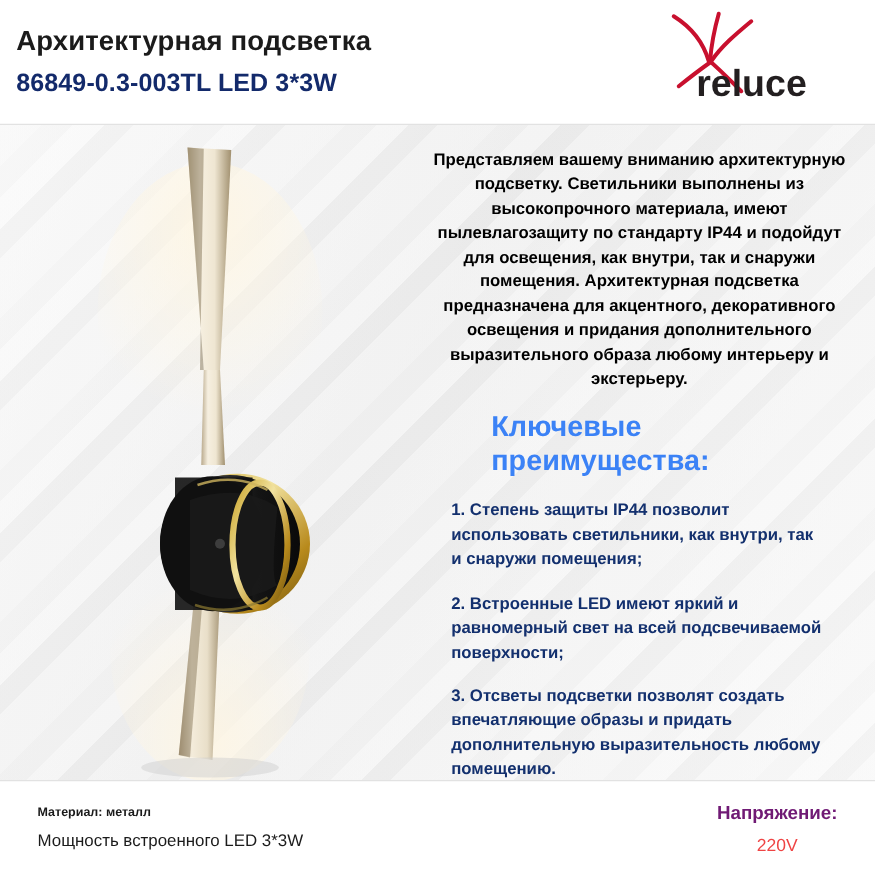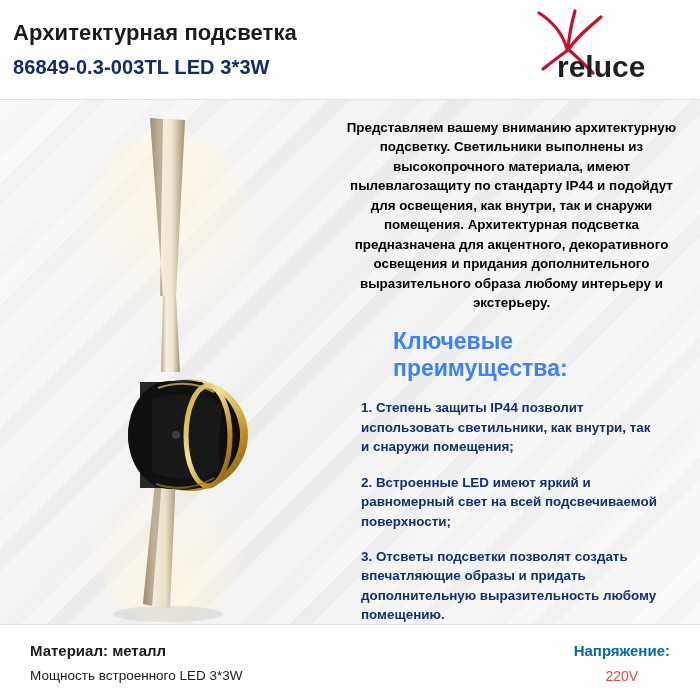--- a/index.html
+++ b/index.html
@@ -82,39 +82,39 @@
     background: #ffffff;
     border-top: 1px solid #e2e2e2;
     display: flex;
     align-items: center;
     justify-content: space-between;
     padding: 0 30px;
     z-index: 5;
   }
   .footer-left { display: flex; flex-direction: column; gap: 9px; }
   .mat-line {
-    font-size: 15px;
+    font-size: 10px;
     font-weight: bold;
     color: #1b1b1b;
   }
   .power-line {
     font-size: 13.5px;
     color: #1b1b1b;
     text-align: center;
   }
   .footer-right {
     text-align: center;
     display: flex;
     flex-direction: column;
     gap: 9px;
   }
   .volt-label {
     font-size: 15px;
     font-weight: bold;
-    color: #0369a1;
+    color: #701a75;
   }
   .volt-value {
     font-size: 14px;
     font-weight: normal;
     color: #ef4444;
   }
 
   
   .content {
     position: absolute;

